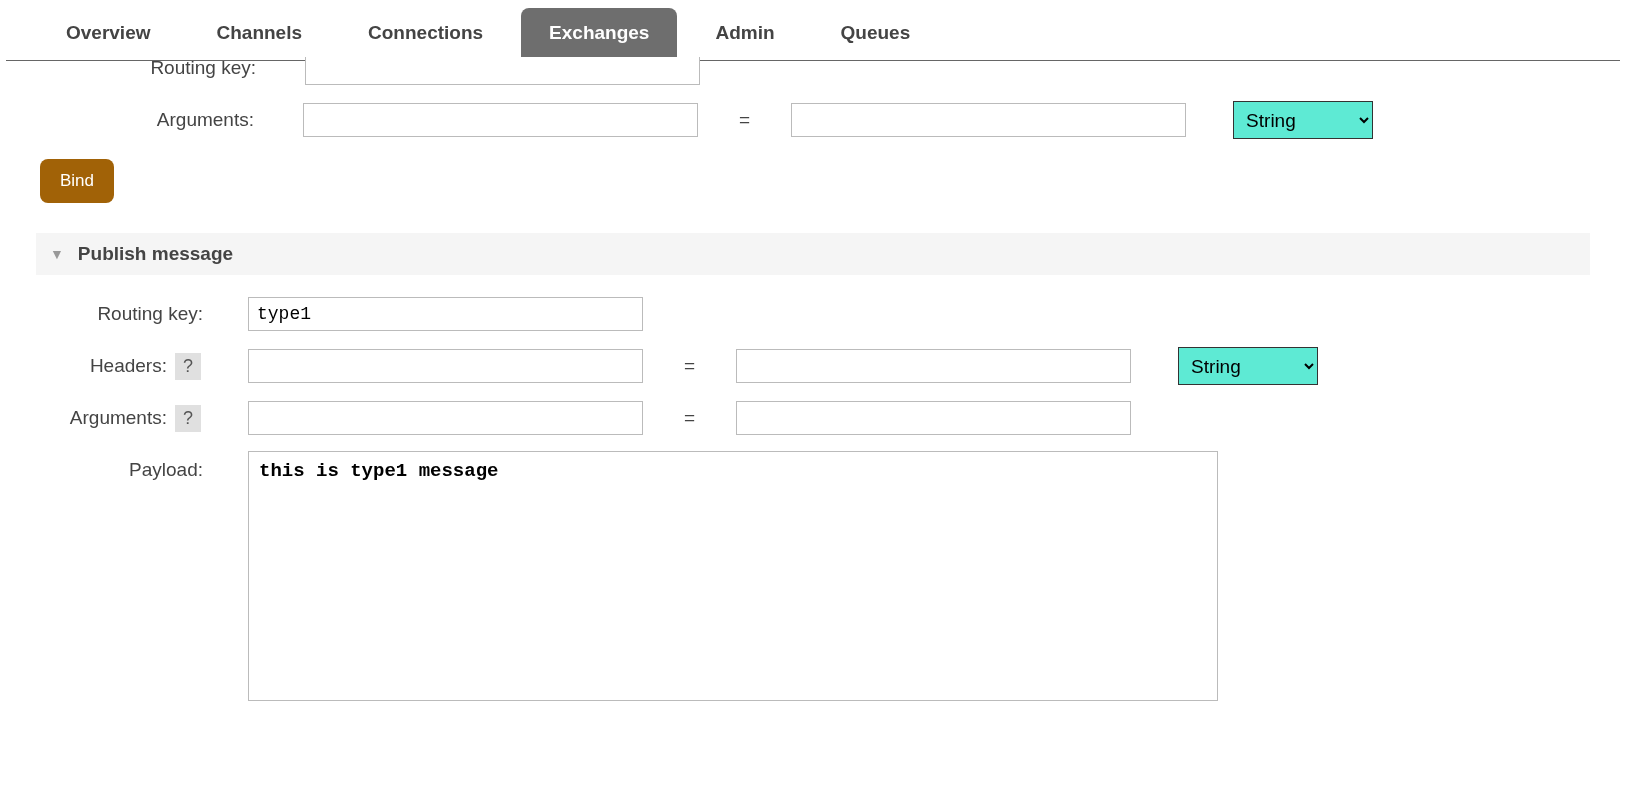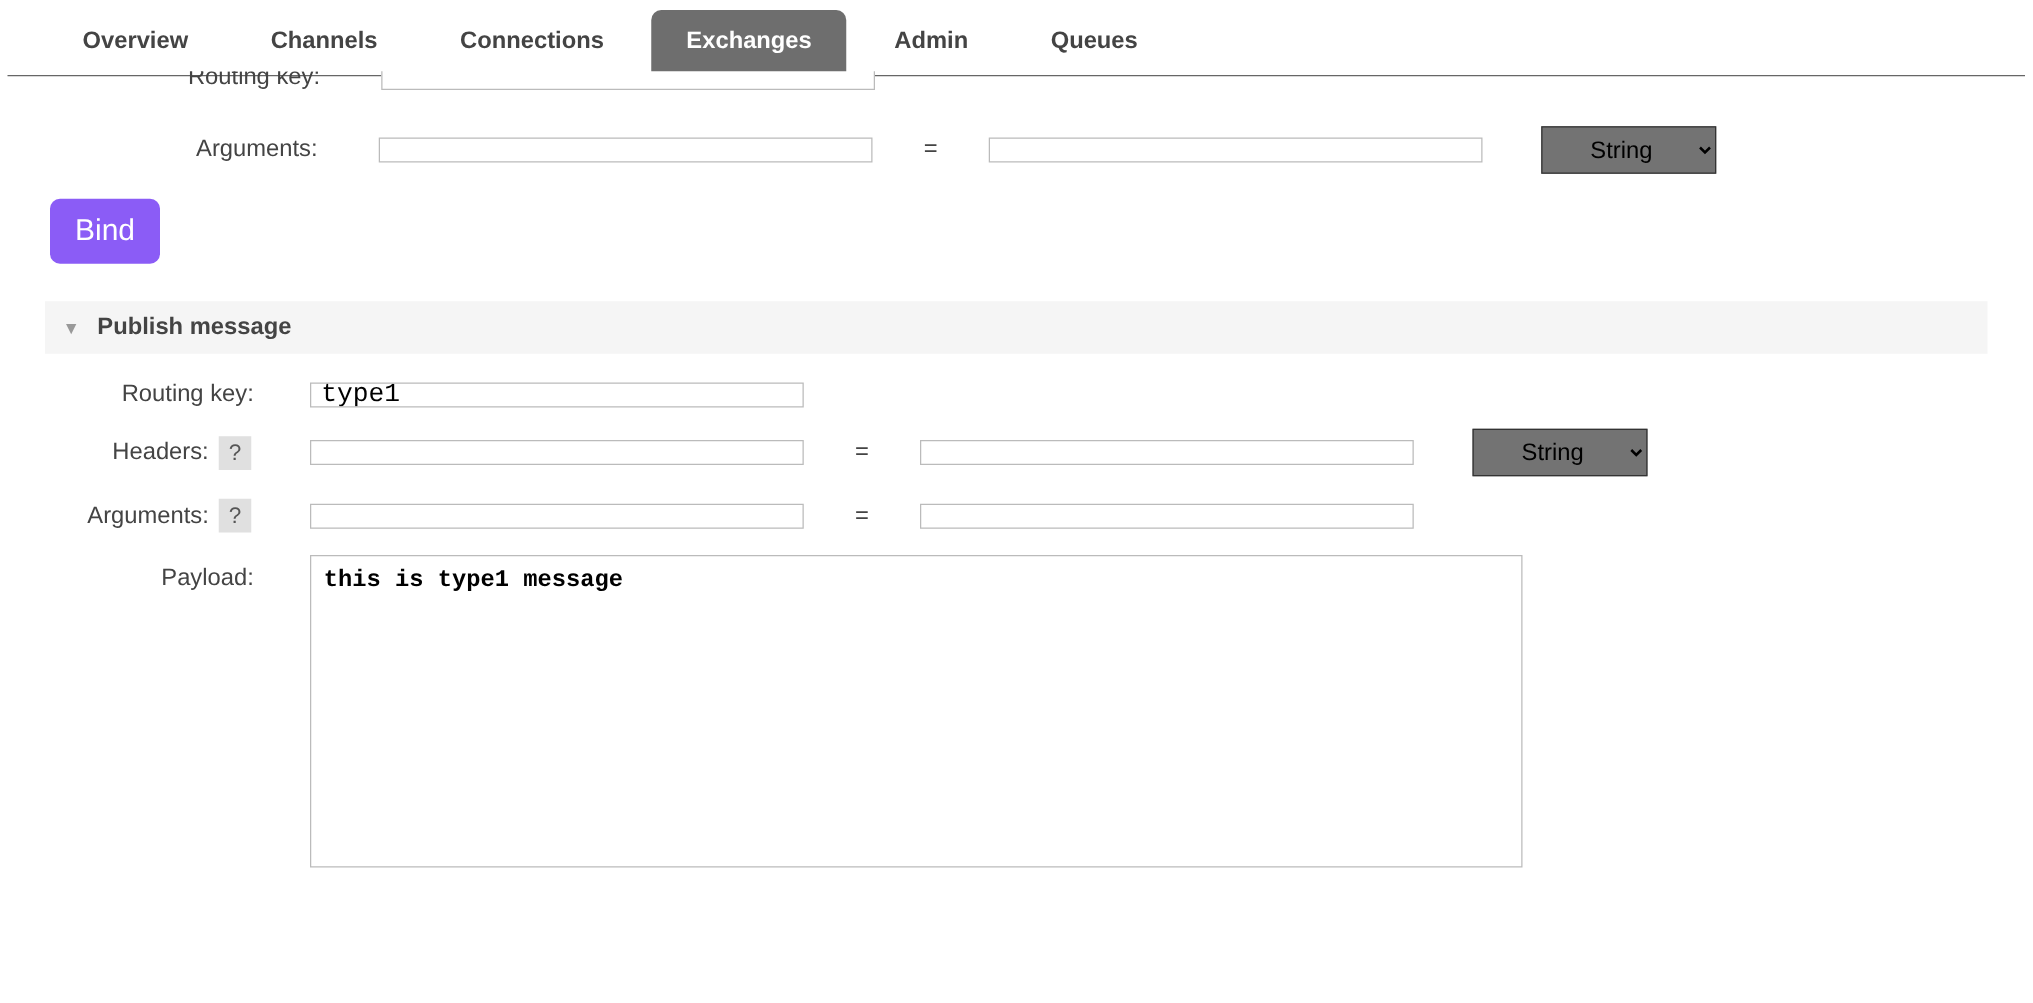--- a/index.html
+++ b/index.html
@@ -54,31 +54,30 @@
       width: 175px;
       text-align: right;
       padding-right: 14px;
       font-size: 19px;
       color: #444;
       flex-shrink: 0;
     }
     input[type="text"] {
       border: 1px solid #bbb;
       padding: 4px 8px;
-      font-size: 21px;
+      font-size: 18px;
       font-family: "Courier New", monospace;
-      height: 20px;
+      height: 34px;
     }
     select {
       border: 1px solid #333;
       padding: 4px 8px;
       font-size: 19px;
       height: 38px;
-      background: #737373;
-      text-align: center;
+      background: #5eead4;
     }
     textarea {
       border: 1px solid #bbb;
       padding: 8px 10px;
       font-size: 19px;
       font-family: "Courier New", monospace;
       resize: none;
       font-weight: bold;
     }
     .equals {
@@ -88,25 +87,25 @@
     }
     .help-badge {
       background: #e0e0e0;
       color: #555;
       padding: 3px 8px;
       font-size: 18px;
       margin-left: 6px;
       cursor: pointer;
     }
     .btn {
-      background: #8b5cf6;
+      background: #a16207;
       color: #fff;
       border: none;
       padding: 12px 20px;
-      font-size: 24px;
+      font-size: 17px;
       border-radius: 8px;
       cursor: pointer;
       margin-top: 6px;
     }
     .section-header {
       background: #f5f5f5;
       padding: 8px 12px;
       font-size: 19px;
       font-weight: bold;
       color: #444;

